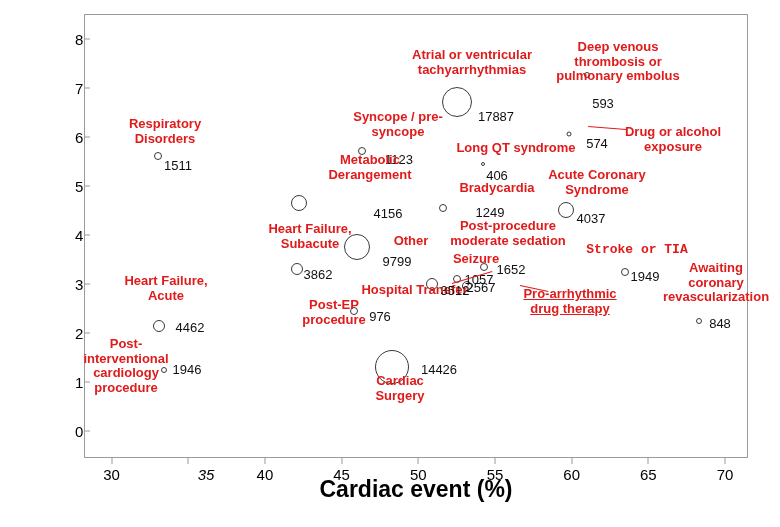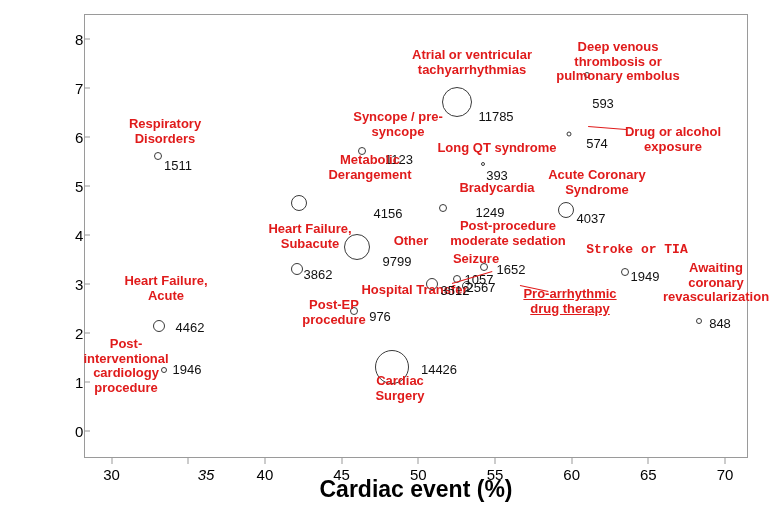--- a/index.html
+++ b/index.html
@@ -181,30 +181,30 @@
       <div class="bubble" style="left: 353.894px; top: 310.818px; width: 8px; height: 8px;"></div>
       <div class="bubble" style="left: 163.741px; top: 369.691px; width: 6px; height: 6px;"></div>
       <div class="bubble" style="left: 392.231px; top: 367.238px; width: 34px; height: 34px;"></div>
     </div>
   <div id="labels-layer">
       <div class="point-label" style="left: 165px; top: 117px;">Respiratory
 Disorders</div>
       <div class="point-value" style="left: 178px; top: 158px;">1511</div>
       <div class="point-label" style="left: 472px; top: 48px;">Atrial or ventricular
 tachyarrhythmias</div>
-      <div class="point-value" style="left: 496px; top: 109px;">11785</div>
+      <div class="point-value" style="left: 496px; top: 109px;">17887</div>
       <div class="point-label" style="left: 618px; top: 40px;">Deep venous
 thrombosis or
 pulmonary embolus</div>
       <div class="point-value" style="left: 603px; top: 96px;">593</div>
       <div class="point-label" style="left: 398px; top: 110px;">Syncope / pre-
 syncope</div>
       <div class="point-value" style="left: 399px; top: 152px;">1123</div>
-      <div class="point-label" style="left: 497px; top: 141px;">Long QT syndrome</div>
-      <div class="point-value" style="left: 497px; top: 168px;">393</div>
+      <div class="point-label" style="left: 516px; top: 141px;">Long QT syndrome</div>
+      <div class="point-value" style="left: 497px; top: 168px;">406</div>
       <div class="point-label" style="left: 673px; top: 125px;">Drug or alcohol
 exposure</div>
       <div class="point-value" style="left: 597px; top: 136px;">574</div>
       <div class="point-label" style="left: 370px; top: 153px;">Metabolic
 Derangement</div>
       <div class="point-value" style="left: 388px; top: 206px;">4156</div>
       <div class="point-label" style="left: 497px; top: 181px;">Bradycardia</div>
       <div class="point-value" style="left: 490px; top: 205px;">1249</div>
       <div class="point-label" style="left: 597px; top: 168px;">Acute Coronary
 Syndrome</div>

